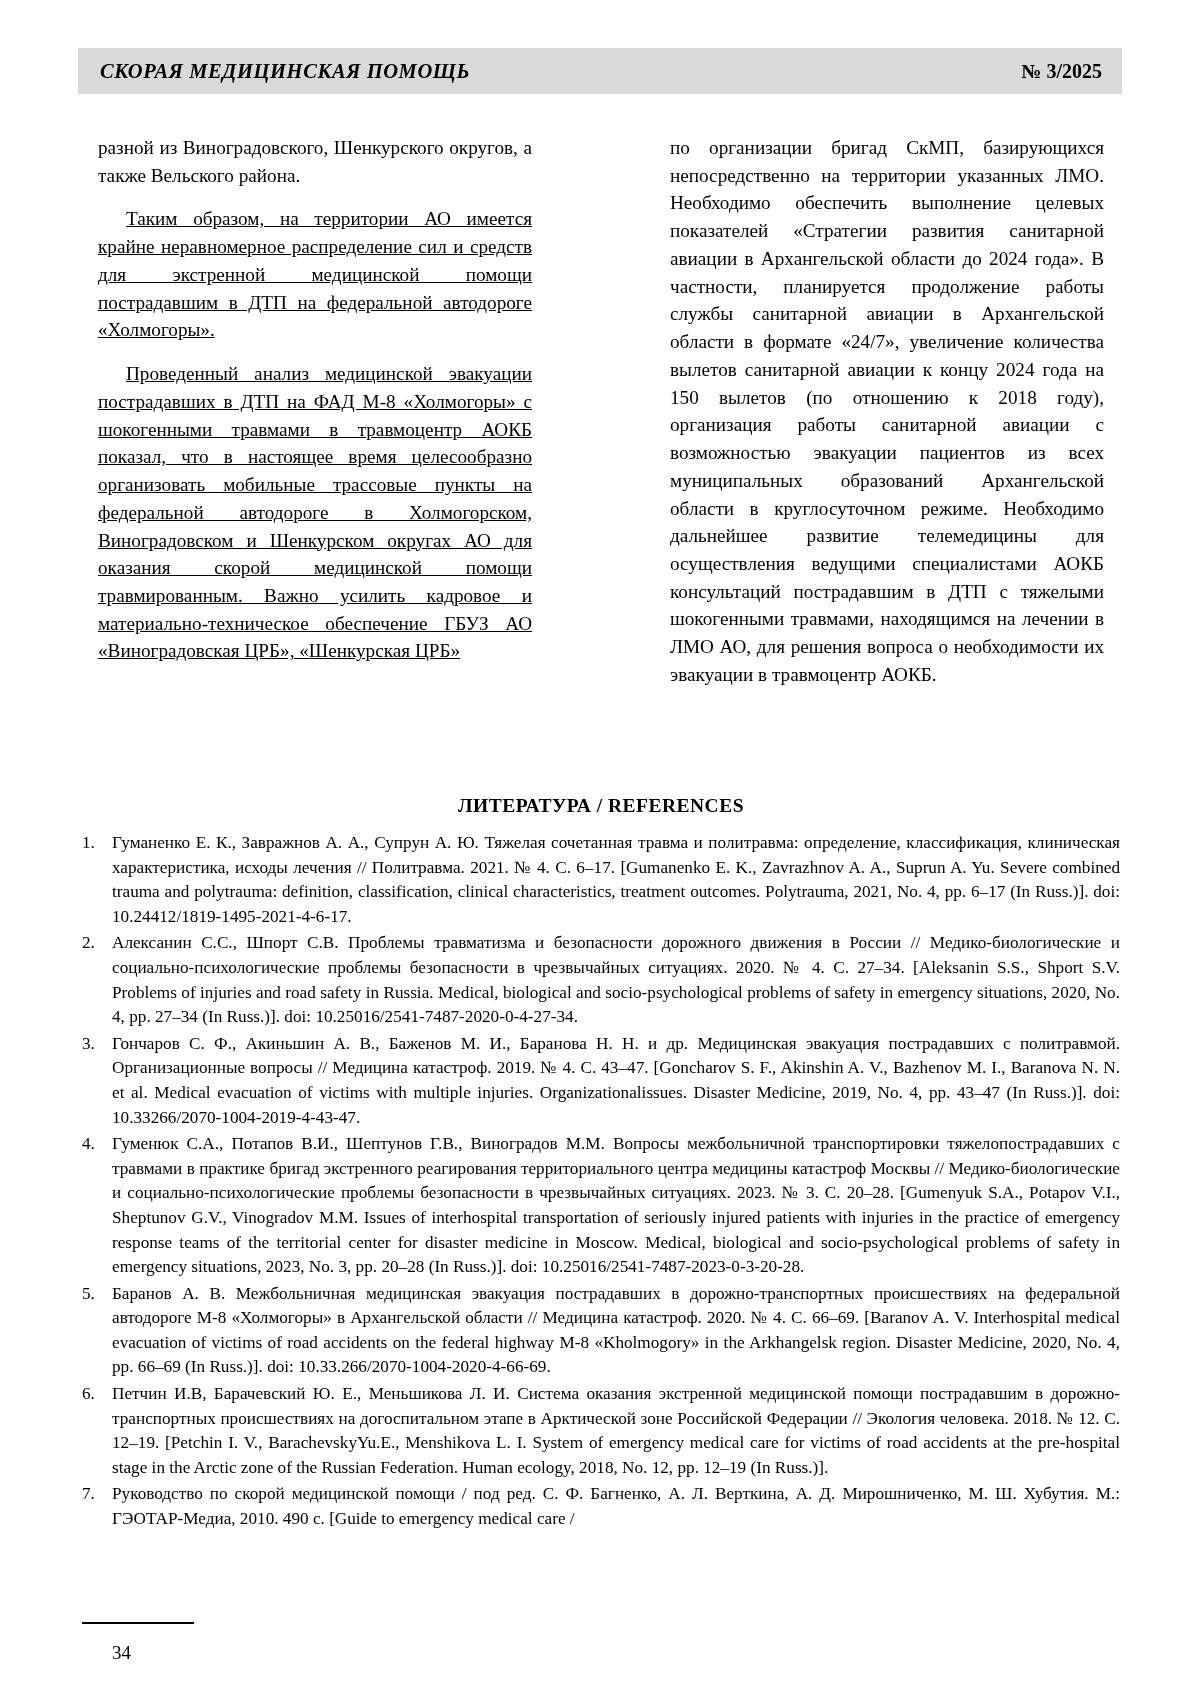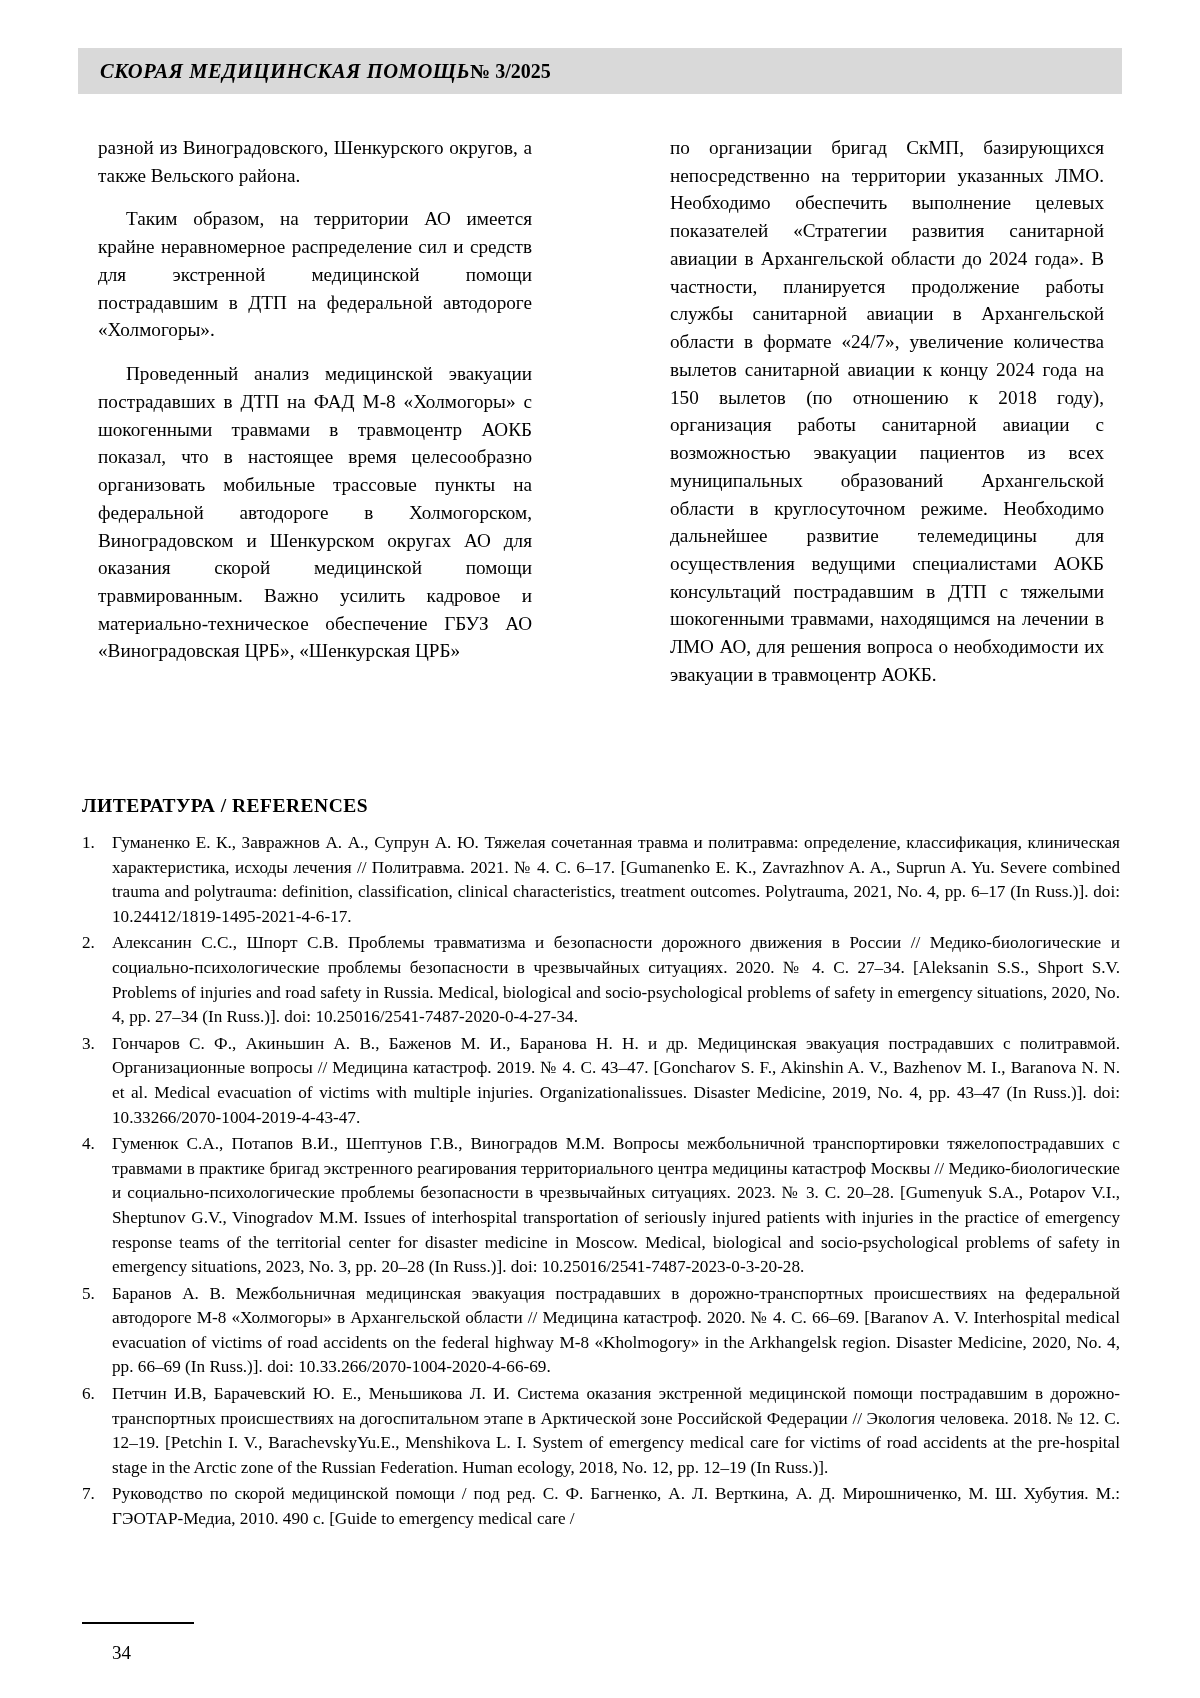--- a/index.html
+++ b/index.html
@@ -24,20 +24,21 @@
   
   .header-band {
     position: absolute;
     left: 78px;
     top: 48px;
     width: 1044px;
     height: 46px;
     background: #d9d9d9;
     display: flex;
     align-items: center;
+    justify-content: space-between;
     box-sizing: border-box;
     padding: 0 20px 0 22px;
   }
   .header-title {
     font-family: "Liberation Serif", serif;
     font-style: italic;
     font-weight: bold;
     font-size: 20.5px;
     letter-spacing: 0.6px;
   }
@@ -62,37 +63,39 @@
   .col p {
     margin: 16px;
     font-size: 19.2px;
     line-height: 1.445;
     text-align: justify;
     text-justify: inter-word;
     hyphens: manual;
   }
   .col p.indent {
     text-indent: 28px;
+    text-decoration: underline;
   }
   .sec-head {
     margin: 18px 0 10px 0 !important;
     text-align: center !important;
     font-weight: bold;
     font-size: 19px;
     letter-spacing: 0.4px;
   }
 
   
   .refs {
     position: absolute;
     left: 82px;
     top: 795px;
     width: 1038px;
   }
   .refs-head {
+    text-align: center;
     font-weight: bold;
     font-size: 19.5px;
     letter-spacing: 0.5px;
     margin-bottom: 14px;
   }
   .ref-item {
     display: flex;
     font-size: 17.2px;
     line-height: 1.43;
     margin-bottom: 2px;

